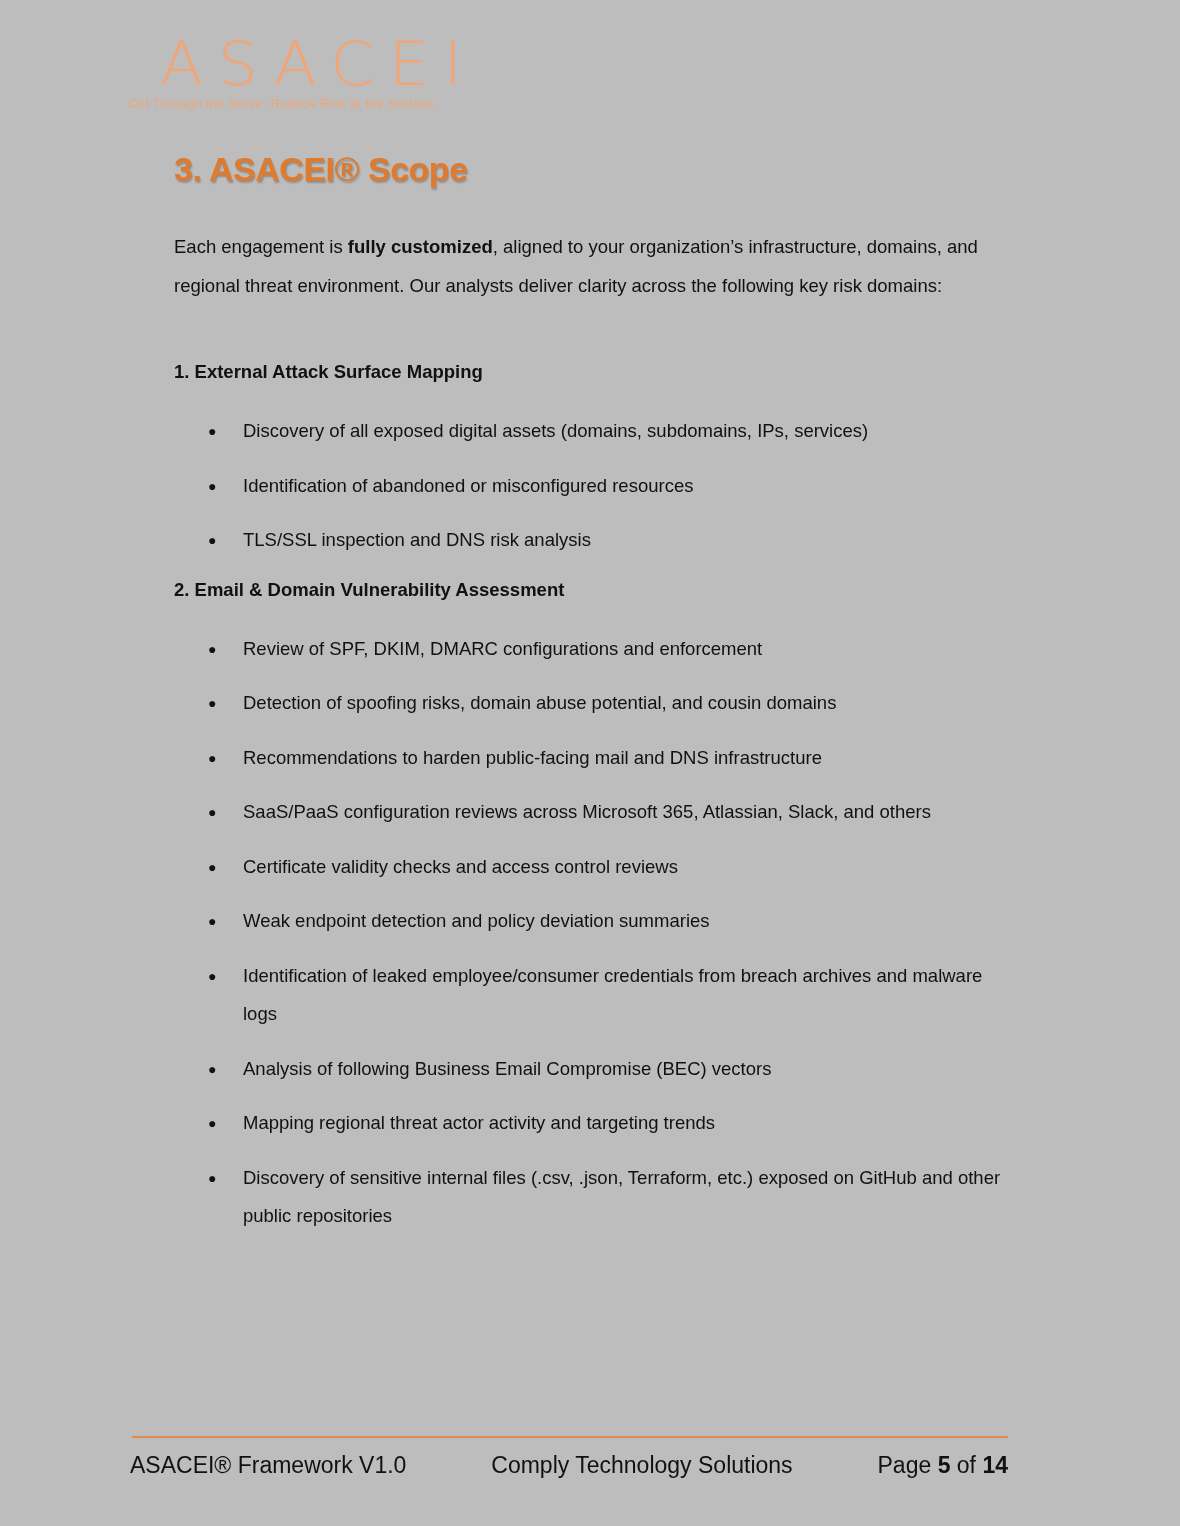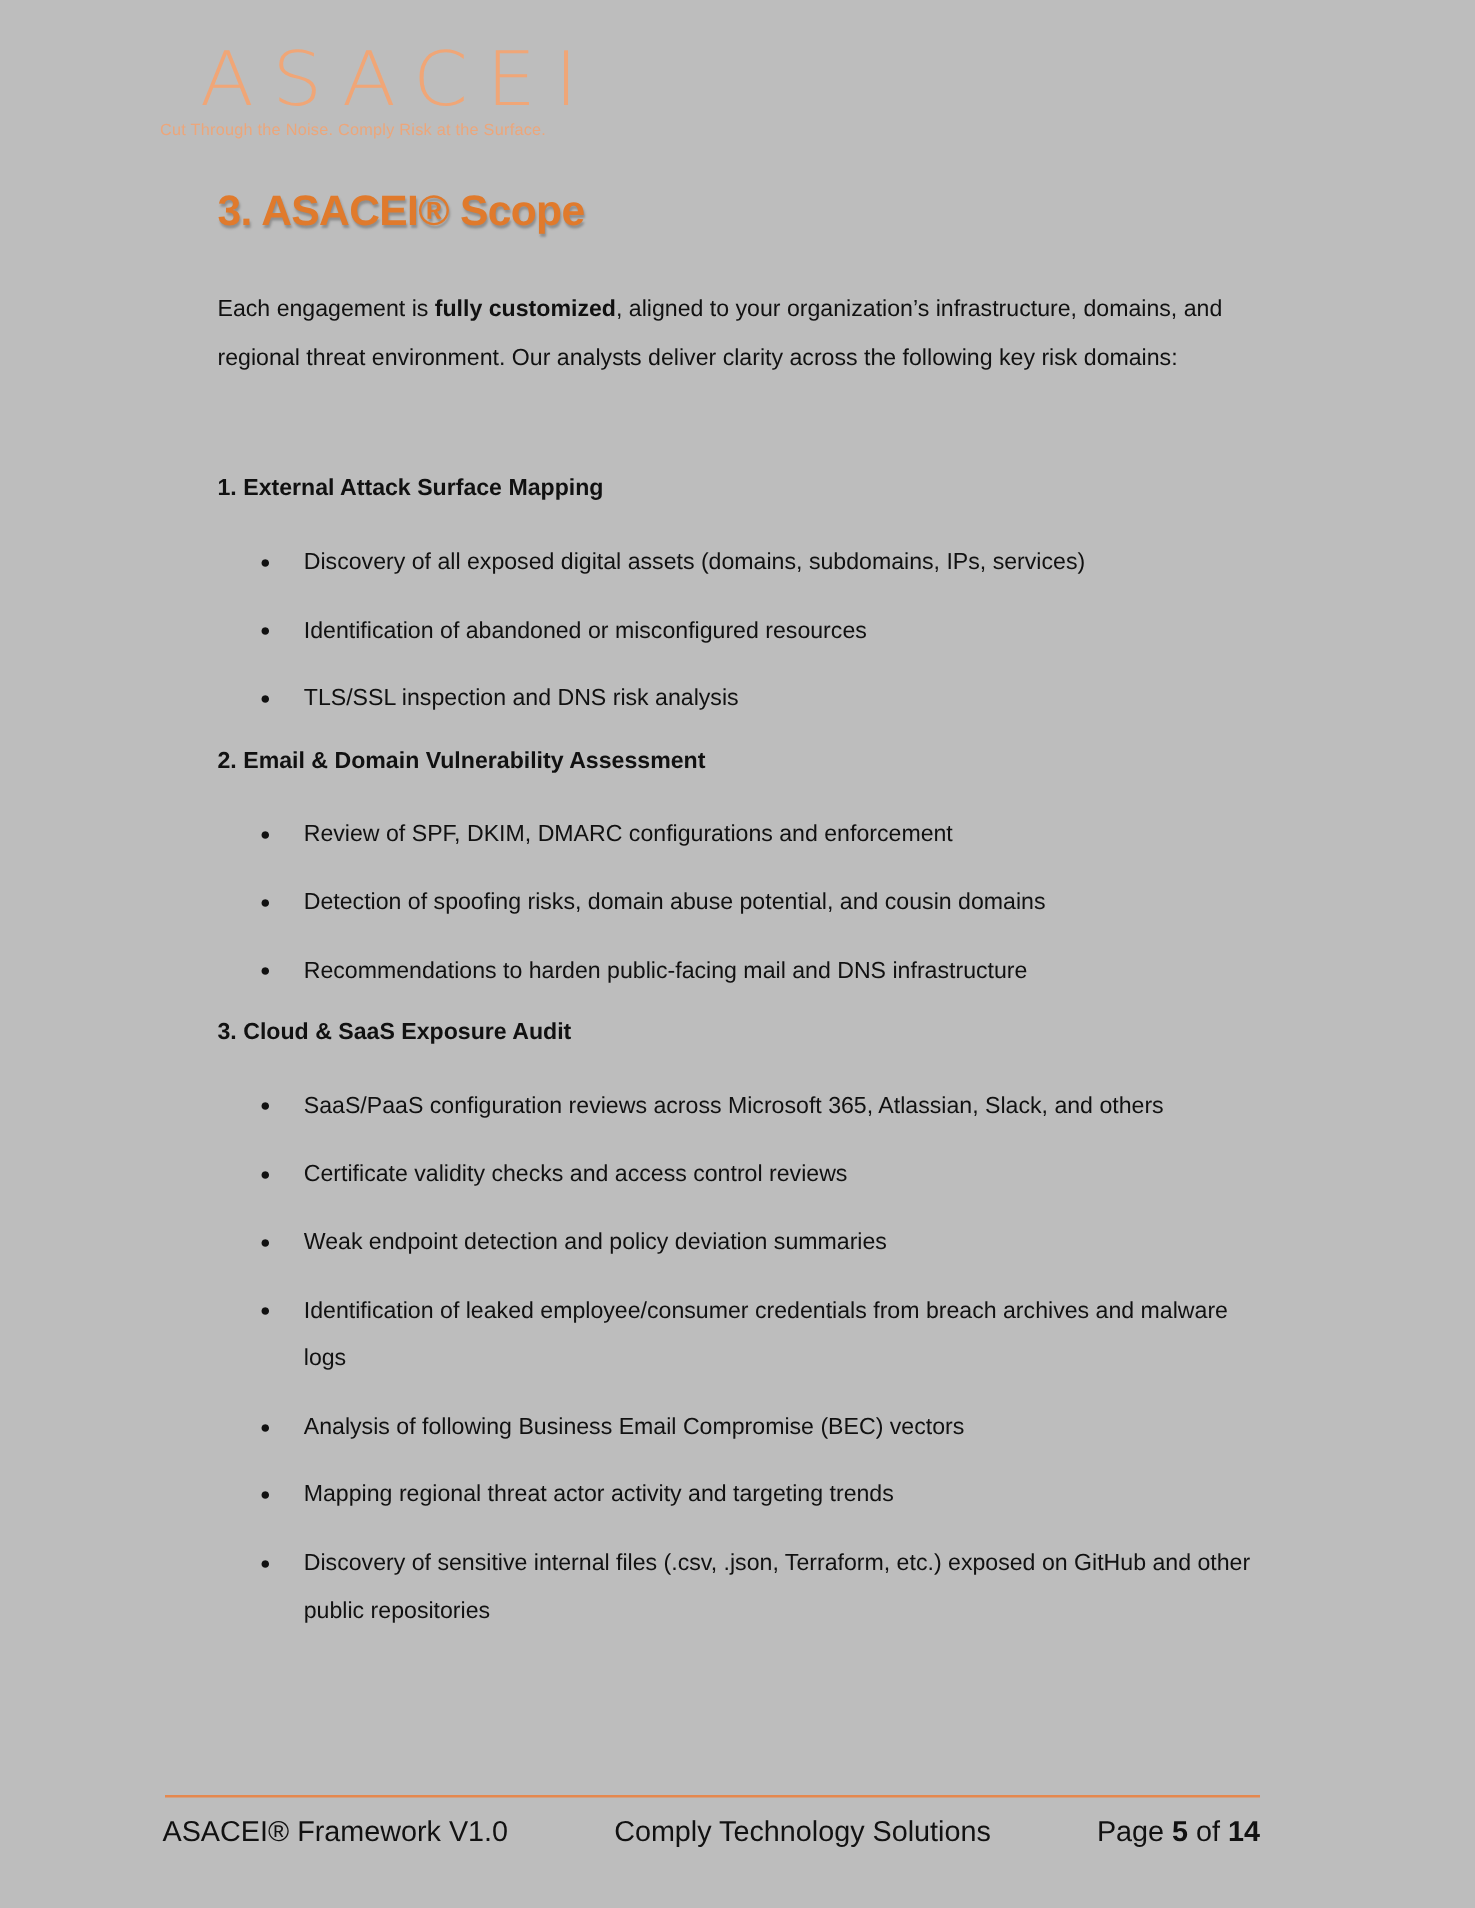--- a/index.html
+++ b/index.html
@@ -5,36 +5,36 @@
   html, body { margin:0; padding:0; }
   body { width:1180px; height:1526px; background:#bdbdbd; position:relative; overflow:hidden;
          font-family:"Liberation Sans", sans-serif; color:#111; }
   .logo { position:absolute; left:128px; top:34px; width:330px; }
   .logo-mark { font-family:"DejaVu Sans", sans-serif; font-weight:200; font-size:60px; letter-spacing:14px;
                color:#f0a677; line-height:60px; margin-left:32px; transform:scaleX(1.05); transform-origin:left; }
   .logo-tag { font-size:13px; color:#eda67a; margin-top:2px; white-space:nowrap; letter-spacing:0.2px; }
   .title { position:absolute; left:174px; top:150px; font-size:34px; font-weight:bold; color:#e07a2c;
            letter-spacing:-0.5px; text-shadow:1px 2px 2px rgba(0,0,0,0.25); }
   .intro { position:absolute; left:174px; top:228px; width:820px; font-size:18.5px; line-height:38.5px; }
-  .content { position:absolute; left:174px; top:376px; width:830px; }
+  .content { position:absolute; left:174px; top:358px; width:830px; }
   .section-heading { font-size:18.5px; font-weight:bold; height:27px; line-height:27px; margin-bottom:27px; }
   .bullet { display:flex; font-size:18.5px; line-height:38.5px; margin-bottom:16px; }
   .bullet-dot { width:69px; flex:none; padding-left:34px; box-sizing:border-box; font-size:14px; }
   .bullet-text { flex:1; }
   .section { margin-bottom:0; }
   .footer-line { position:absolute; left:132px; top:1436px; width:876px; height:2px; background:#e5884e; }
   .footer { position:absolute; left:130px; top:1452px; width:878px; font-size:23px; display:flex; justify-content:space-between; }
   .footer b { font-weight:bold; }
 </style>
 </head>
 <body>
 
 <div class="logo">
   <div class="logo-mark">ASACEI</div>
-  <div class="logo-tag">Cut Through the Noise. Comply Risk at the Surface.</div>
+  <div class="logo-tag">Cut Through the Noise. Reduce Risk at the Surface.</div>
 </div>
 
 <div class="title">3. ASACEI® Scope</div>
 
 <div class="intro">
   <span>Each engagement is </span><b>fully customized</b><span>, aligned to your organization’s infrastructure, domains, and regional threat environment. Our analysts deliver clarity across the following key risk domains:</span>
 </div>
 
 <div class="content" id="content">
     <div class="section">
@@ -61,21 +61,20 @@
       <div class="bullet">
         <span class="bullet-dot">●</span>
         <span class="bullet-text">Detection of spoofing risks, domain abuse potential, and cousin domains</span>
       </div>
       <div class="bullet">
         <span class="bullet-dot">●</span>
         <span class="bullet-text">Recommendations to harden public-facing mail and DNS infrastructure</span>
       </div>
     </div>
     <div class="section">
-      <div class="section-heading">3. Cloud &amp; SaaS Exposure Audit</div>
       <div class="bullet">
         <span class="bullet-dot">●</span>
         <span class="bullet-text">SaaS/PaaS configuration reviews across Microsoft 365, Atlassian, Slack, and others</span>
       </div>
       <div class="bullet">
         <span class="bullet-dot">●</span>
         <span class="bullet-text">Certificate validity checks and access control reviews</span>
       </div>
       <div class="bullet">
         <span class="bullet-dot">●</span>

